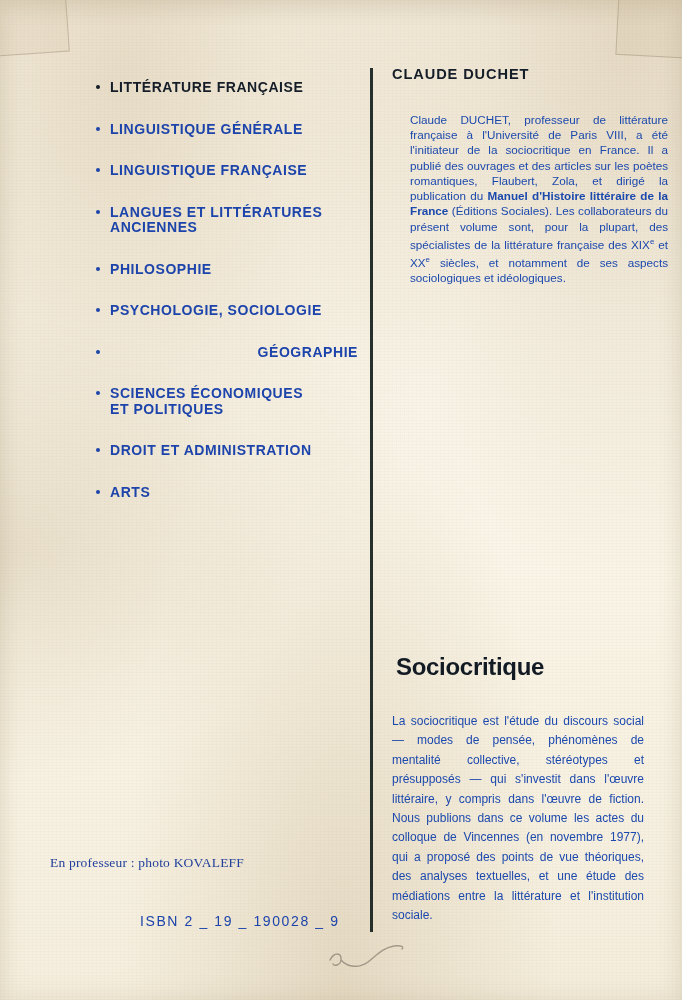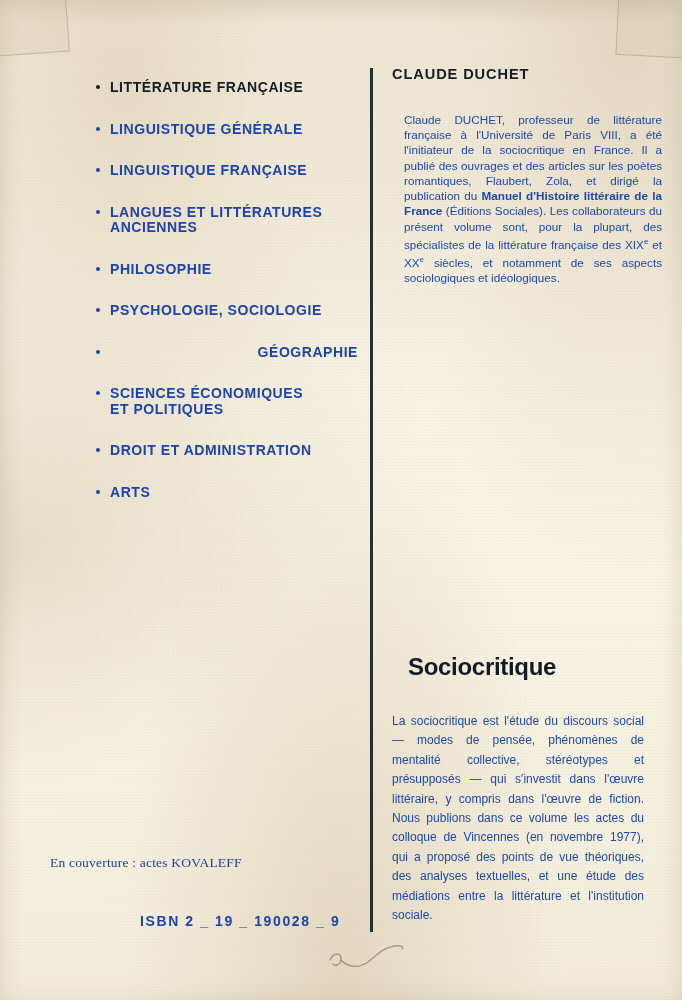--- a/index.html
+++ b/index.html
@@ -118,21 +118,21 @@
     font-family: "Liberation Serif", serif;
     font-size: 13.5px;
     color: #23409c;
     letter-spacing: 0.2px;
   }
   #isbn {
     position: absolute;
     left: 140px;
     top: 913px;
     font-size: 14px;
-    font-weight: bold;
+    font-weight: normal;
     color: #1c44ab;
     letter-spacing: 1.6px;
   }
 
   
   #pencil-mark {
     position: absolute;
     left: 320px;
     top: 938px;
     width: 86px;
@@ -150,34 +150,34 @@
   #author-name {
     position: absolute;
     left: 0; top: 66px;
     font-size: 14.6px;
     font-weight: bold;
     color: #141d28;
     letter-spacing: 0.9px;
   }
   #author-bio {
     position: absolute;
-    left: 12px; top: 100px;
+    left: 18px; top: 100px;
     width: 258px;
     font-size: 11.7px;
     line-height: 15.3px;
     color: #1c49ad;
     text-align: justify;
     text-justify: inter-word;
   }
   #author-bio b { font-weight: bold; }
   .sup { font-size: 8px; vertical-align: super; }
 
   #book-title {
     position: absolute;
-    left: 16px; top: 653px;
+    left: 4px; top: 653px;
     font-size: 24px;
     font-weight: bold;
     color: #121a24;
     letter-spacing: -0.3px;
   }
   #book-blurb {
     position: absolute;
     left: 0; top: 700px;
     width: 252px;
     font-size: 12px;
@@ -228,21 +228,21 @@
 ET POLITIQUES</span>
       </li>
       <li class="subject-item" style="color: rgb(28, 68, 171);">
         <span class="subject-label">DROIT ET ADMINISTRATION</span>
       </li>
       <li class="subject-item" style="color: rgb(28, 68, 171);">
         <span class="subject-label">ARTS</span>
       </li>
     </ul>
 
-    <div id="cover-credit">En couverture : actes KOVALEFF</div>
+    <div id="cover-credit">En professeur : photo KOVALEFF</div>
     <div id="isbn">ISBN 2 _ 19 _ 190028 _ 9</div>
 
     <svg id="pencil-mark" viewBox="0 0 86 40">
       <path d="M10 22 C14 14, 22 14, 21 22 C20 28, 14 28, 13 26 M21 22 C28 30, 40 30, 48 24 C56 18, 62 10, 74 8 C82 7, 84 9, 82 11" fill="none" stroke="#6c6256" stroke-width="1.4" stroke-linecap="round"></path>
     </svg>
   </div>
 
   <div id="right-col">
 
     <div id="author-name">CLAUDE DUCHET</div>

